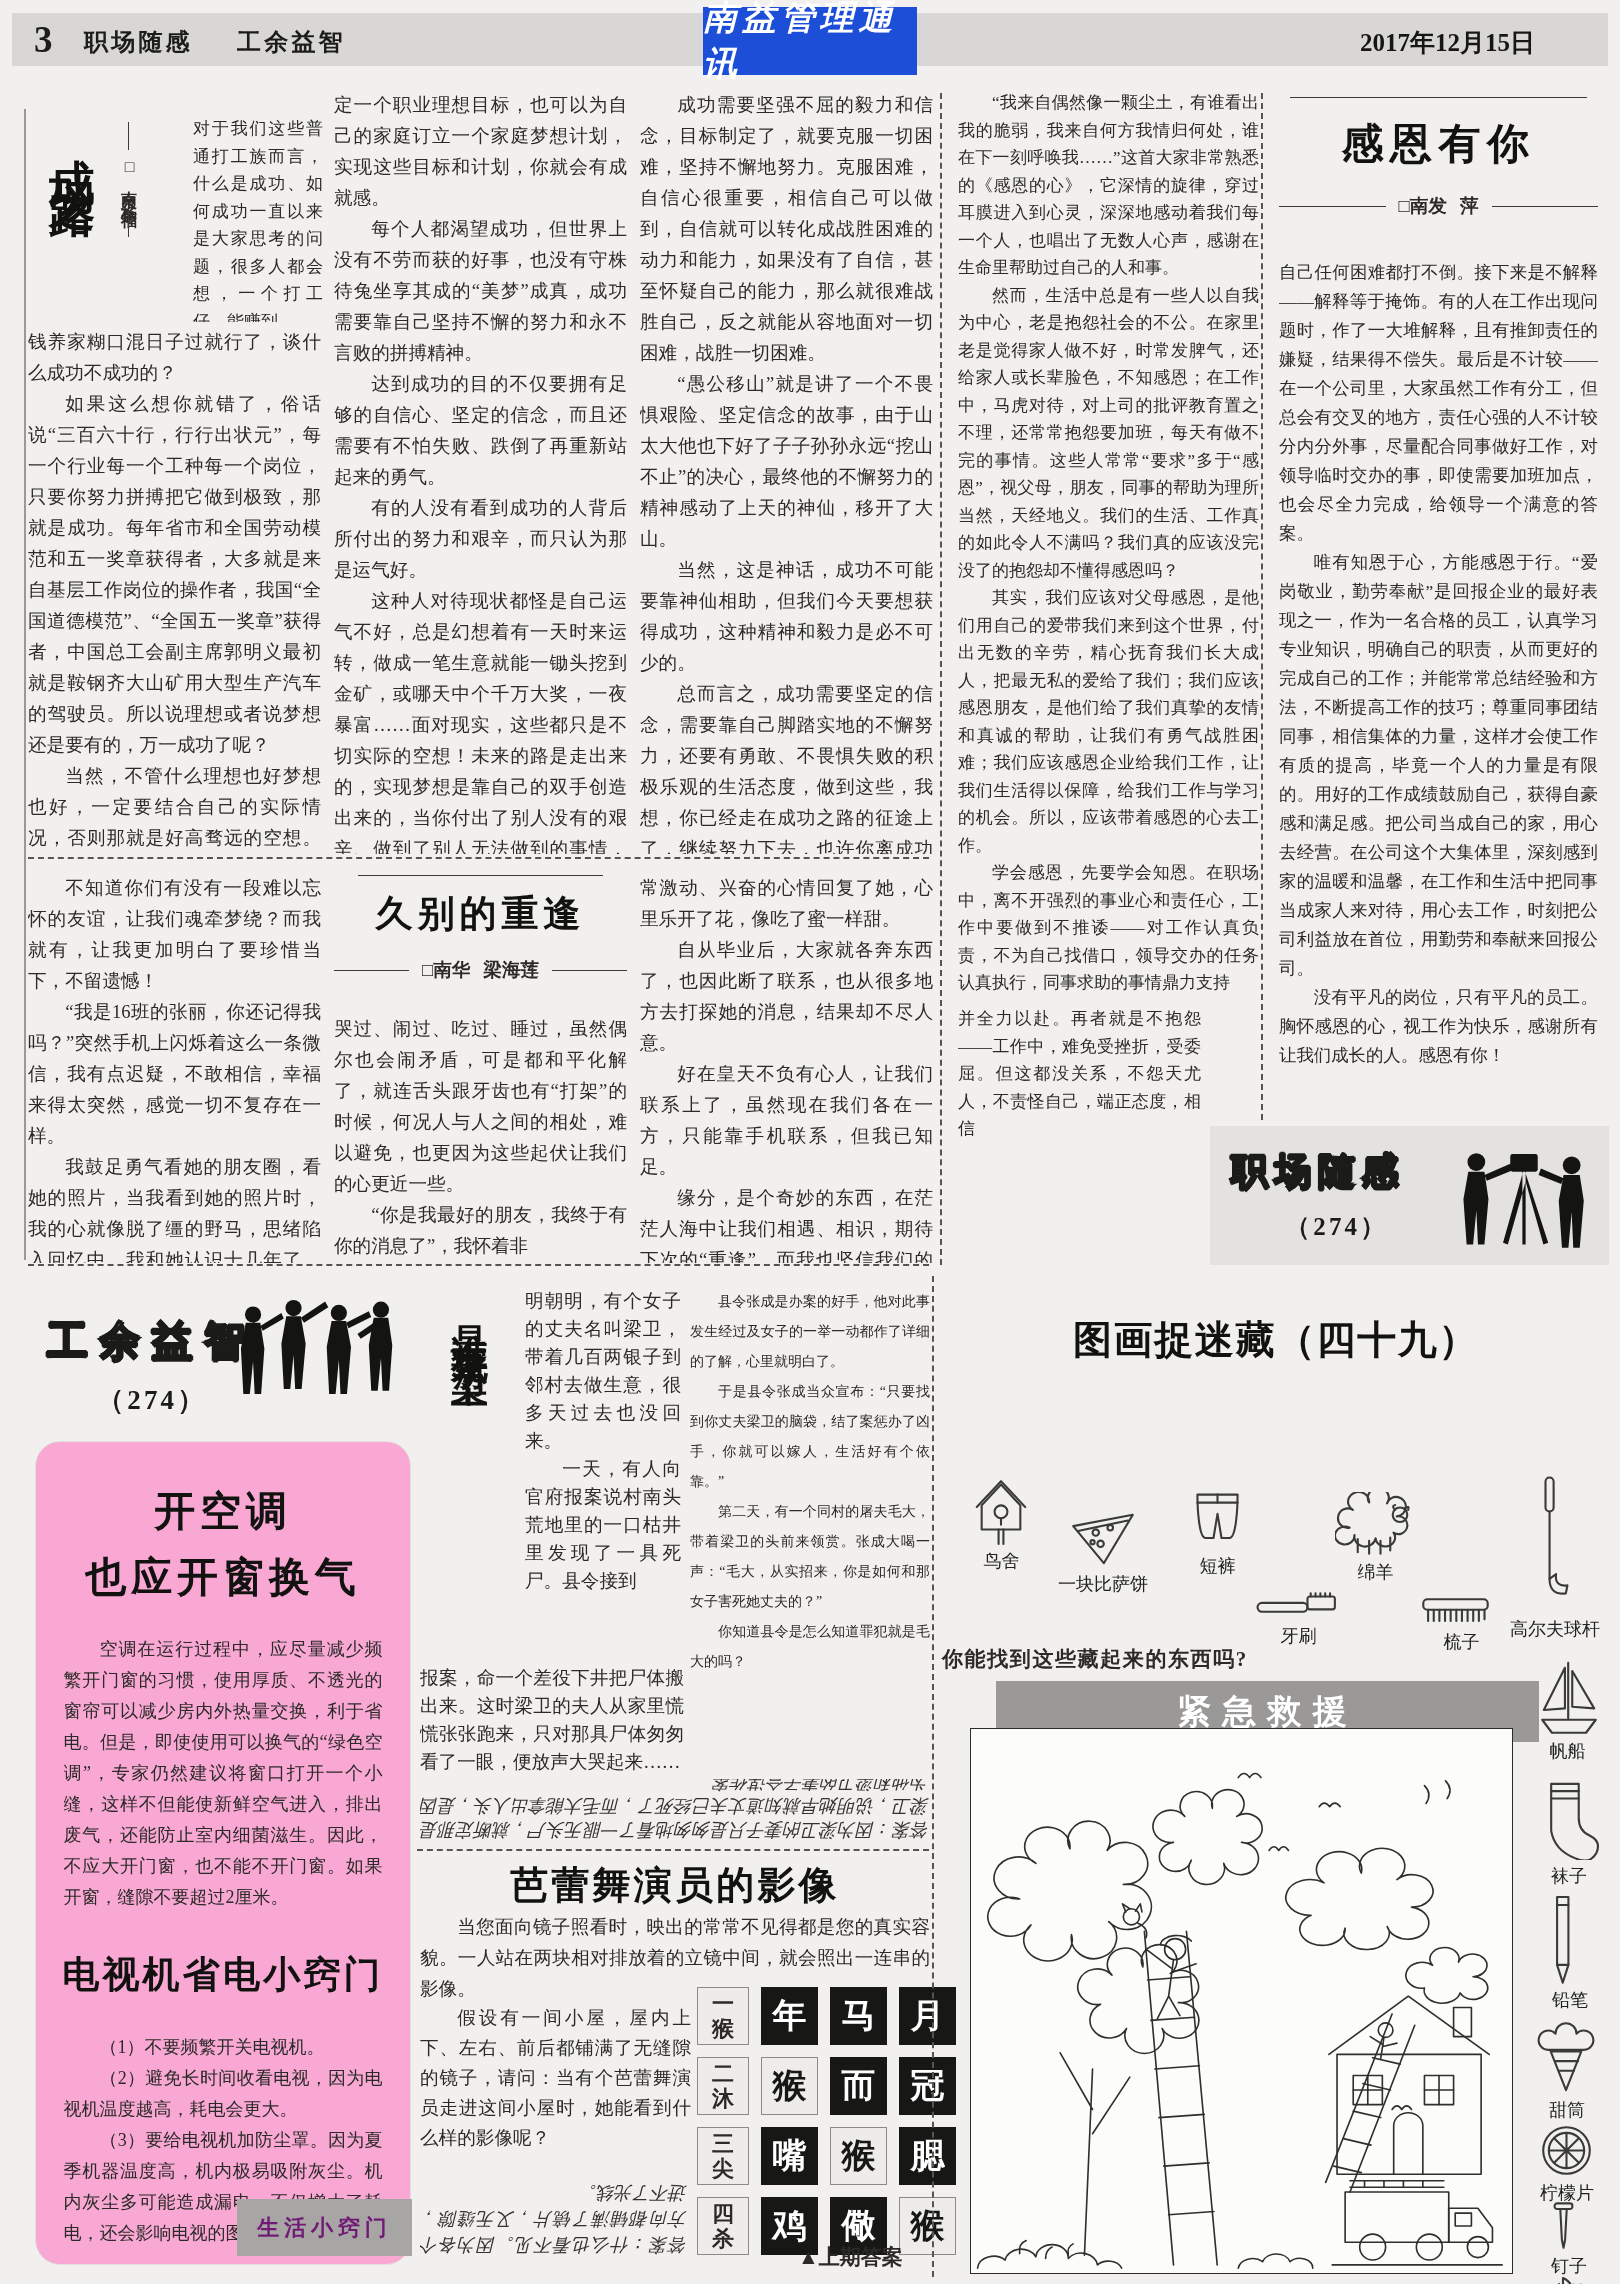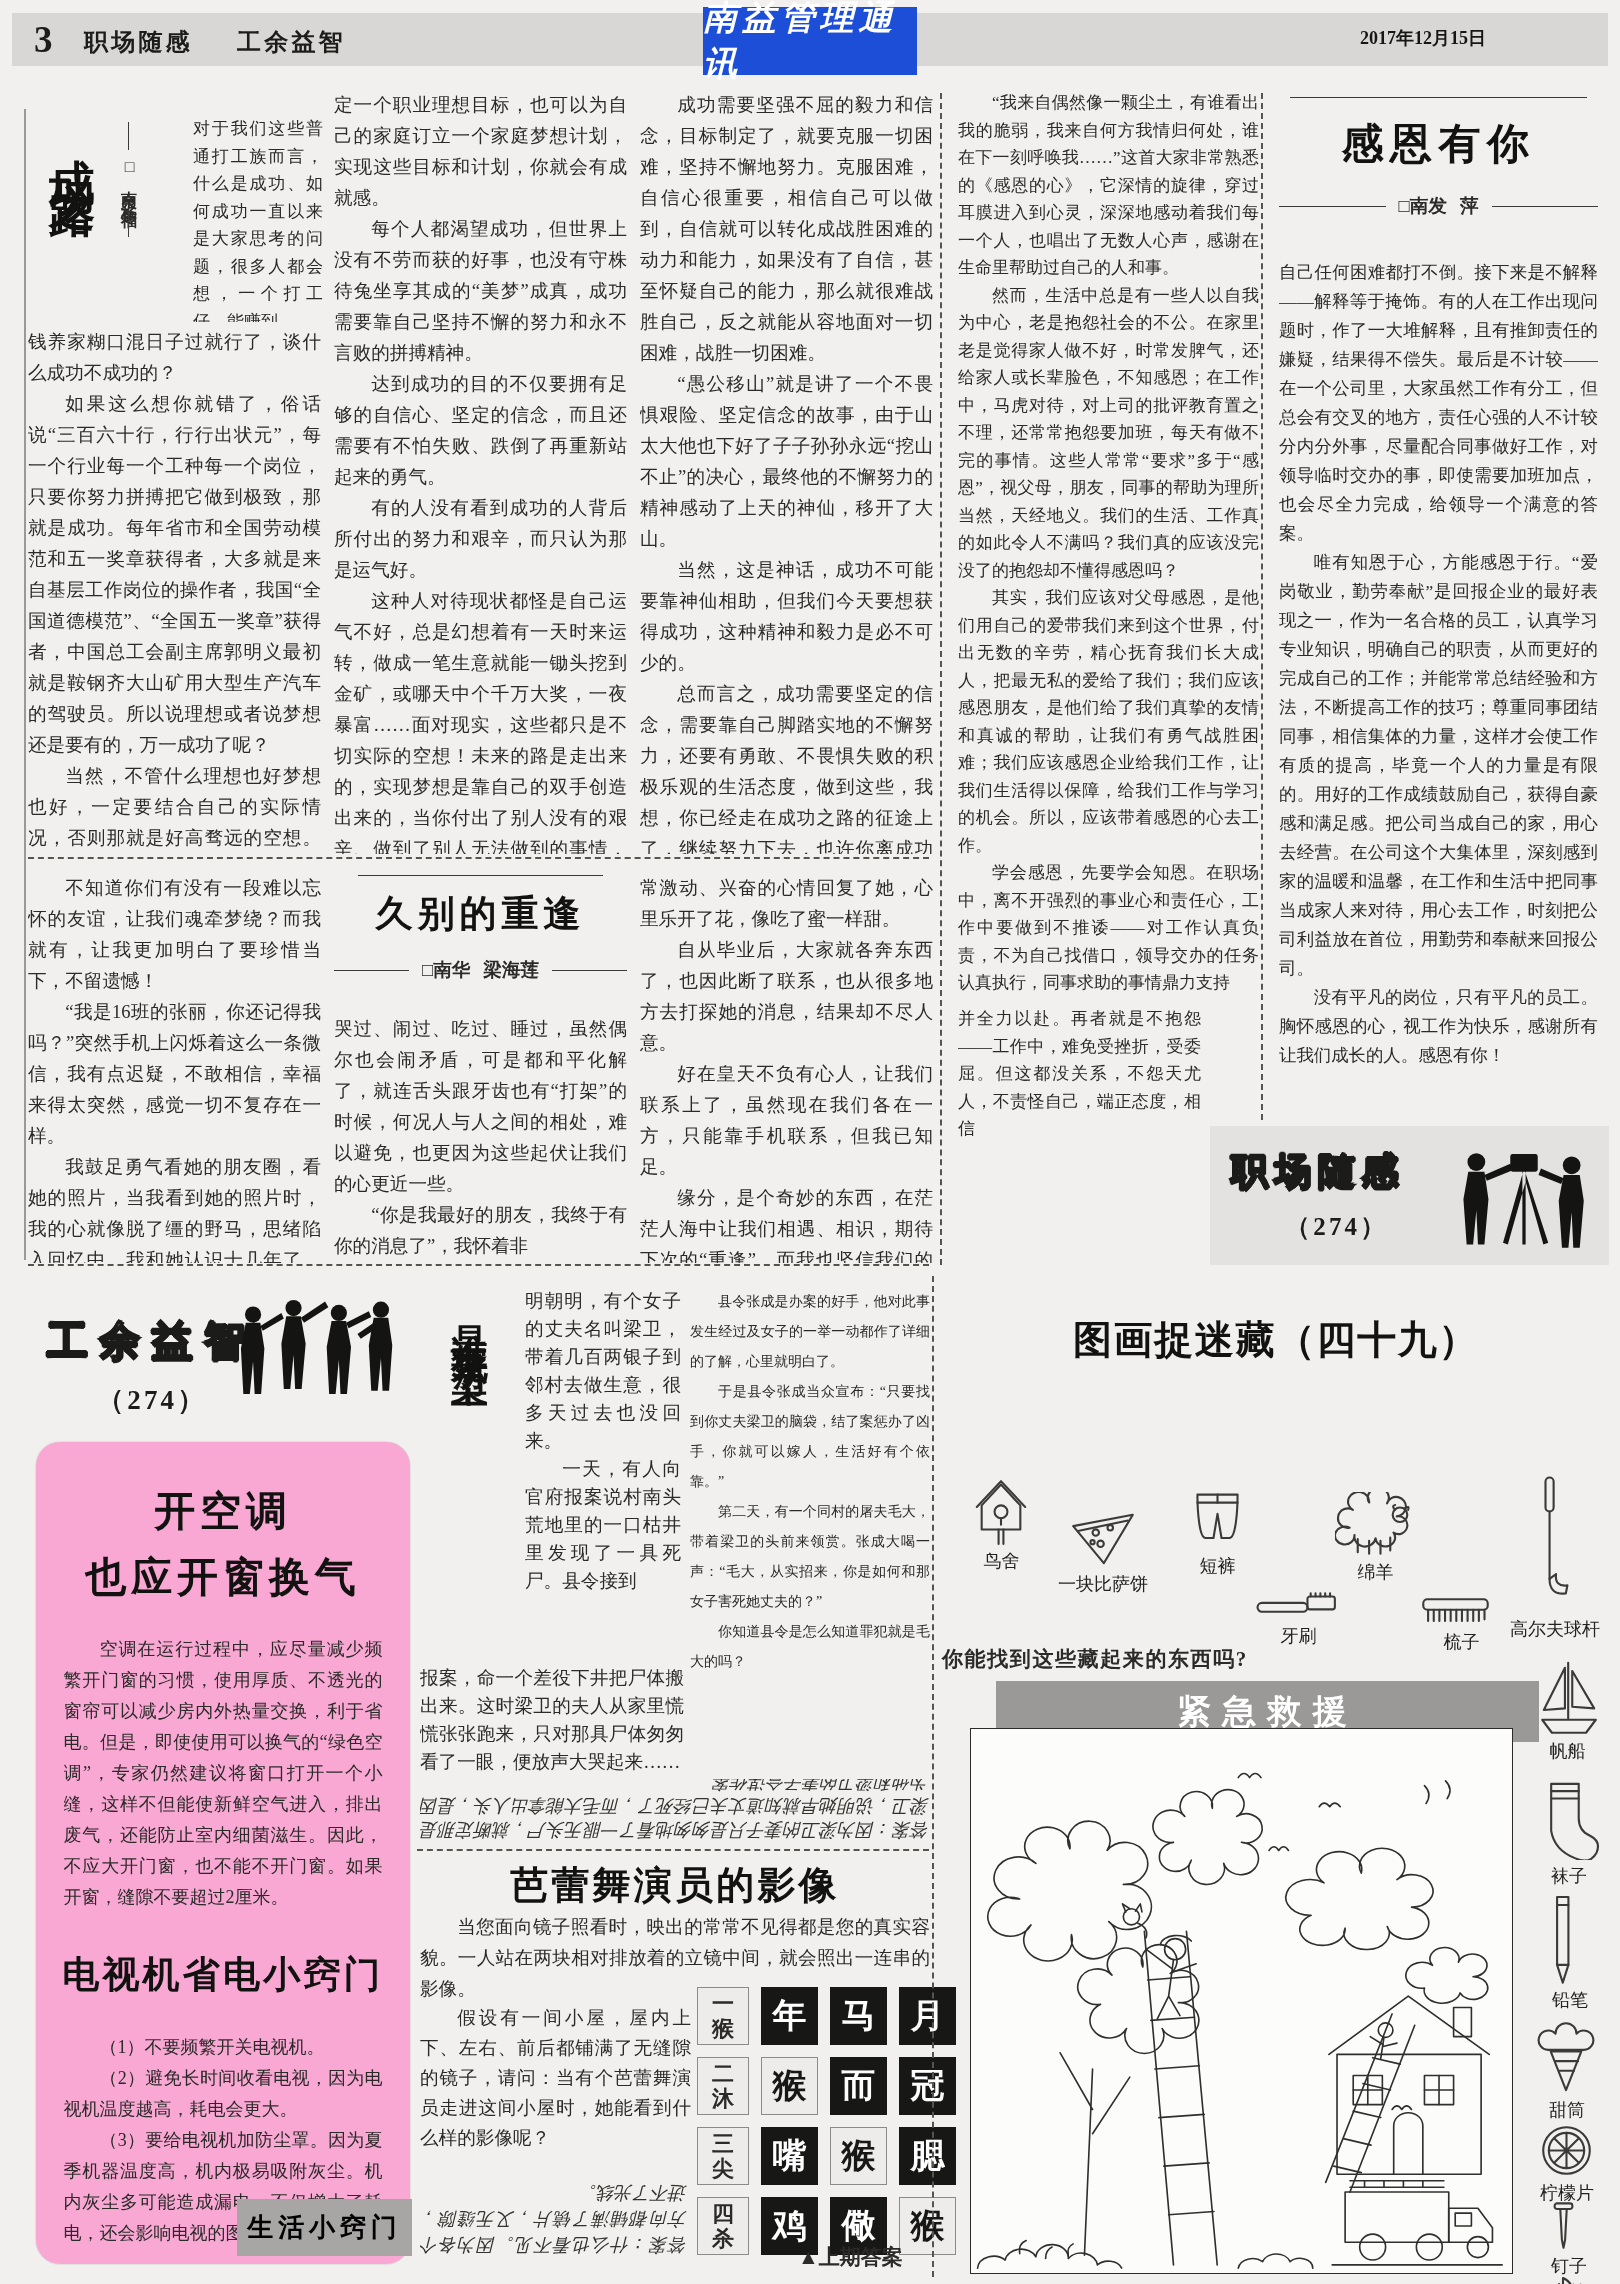--- a/index.html
+++ b/index.html
@@ -5,21 +5,21 @@
   html,body{margin:0;padding:0;background:#c9c8c6;}
   #page{position:relative;width:1620px;height:2284px;margin:0 auto;background:#f1f0ee;overflow:hidden;
         font-family:"Liberation Serif","DejaVu Serif",serif;color:#2b2a28;}
   .abs{position:absolute;}
   
   .hdr-strip{background:#d8d7d5;}
   .hdr-no{font-size:37px;font-weight:bold;color:#1c1c1a;}
   .hdr-sec{font-size:24px;font-weight:bold;color:#1c1c1a;letter-spacing:3.2px;}
   .masthead{background:#1d4ed8;display:flex;align-items:center;justify-content:center;}
   .masthead span{color:#fff;font-size:34px;font-weight:bold;font-style:italic;letter-spacing:4.9px;}
-  .hdr-date{font-size:18px;font-weight:bold;color:#161614;}
+  .hdr-date{font-size:25px;font-weight:bold;color:#161614;}
   
   .jtext{text-align:justify;overflow:hidden;}
   .jtext p{margin:0;text-indent:2em;}
   .jtext p.cont{text-indent:0;}
   .f23{font-size:18.6px;line-height:31px;}
   .f21{font-size:17px;line-height:27.5px;}
   .f215{font-size:17.4px;line-height:29px;}
   
   .vtitle{writing-mode:vertical-rl;text-orientation:upright;font-weight:bold;color:#121210;}
   .htitle{font-weight:bold;color:#121210;text-align:center;}
@@ -33,22 +33,22 @@
   
   .dh{border-top:2.4px dashed #55544f;height:0;}
   .dv{border-left:2.4px dashed #55544f;width:0;}
   
   .bubble{font-family:"DejaVu Sans","Liberation Sans",sans-serif;font-weight:bold;color:#fff;
           -webkit-text-stroke:1.9px #1b1b19;
           text-shadow:1.6px 0 0 #1b1b19,-1.6px 0 0 #1b1b19,0 1.6px 0 #1b1b19,0 -1.6px 0 #1b1b19;}
   .issue{font-size:25px;font-weight:bold;color:#1b1b19;letter-spacing:3.2px;}
   .badge-box{background:#e3e2e0;}
   .panel{background:#f9a8d4;border-radius:24px;box-shadow:0 0 0 0.8px #dddcda;}
-  .gray-badge{background:#a7a6a4;color:#000000;font-family:"DejaVu Sans","Liberation Sans",sans-serif;
-              font-weight:bold;font-size:26px;display:flex;align-items:center;justify-content:center;letter-spacing:4.9px;}
+  .gray-badge{background:#a7a6a4;color:#701a75;font-family:"DejaVu Sans","Liberation Sans",sans-serif;
+              font-weight:bold;font-size:22px;display:flex;align-items:center;justify-content:center;letter-spacing:4.9px;}
   .banner{background:#9a9997;color:#fff;display:flex;align-items:center;justify-content:center;
           font-size:34px;font-weight:bold;letter-spacing:11.3px;font-family:"DejaVu Sans","Liberation Sans",sans-serif;}
   
   .flip{transform:rotate(180deg);font-style:italic;color:#33322f;}
   
   .ggrid{display:grid;grid-template-columns:52px 57px 57px 57px;grid-auto-rows:58px;gap:12px;}
   .glabel{background:#edecea;border:0.8px solid #8a8a88;display:flex;align-items:center;justify-content:center;}
   .glabel span{width:24px;word-break:break-all;text-align:center;font-size:22px;font-weight:bold;line-height:25px;}
   .gcell{display:flex;align-items:center;justify-content:center;font-size:34px;font-weight:bold;}
   .bk{background:#171715;color:#fff;}

